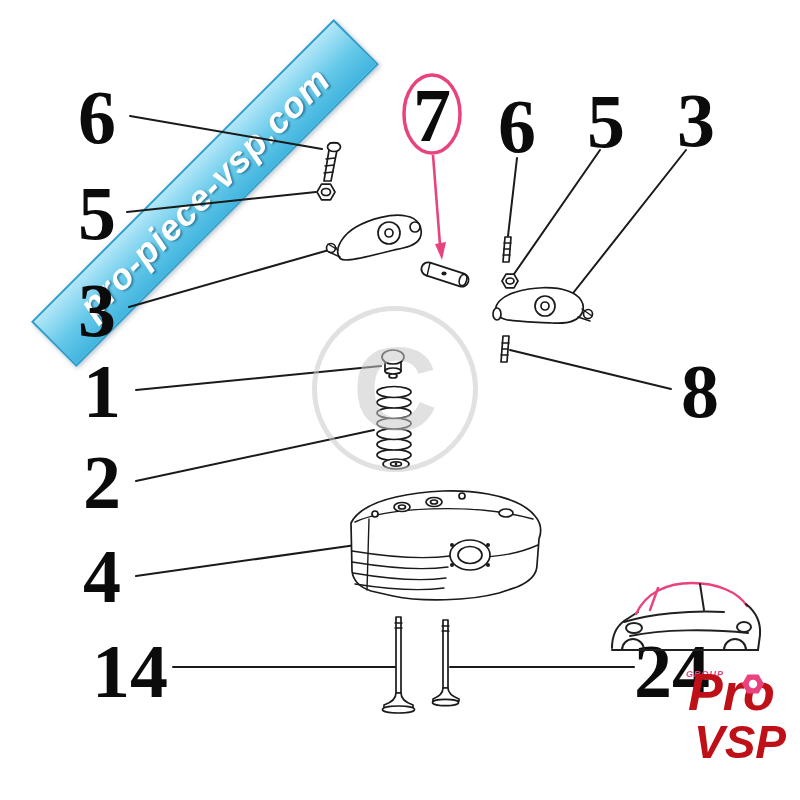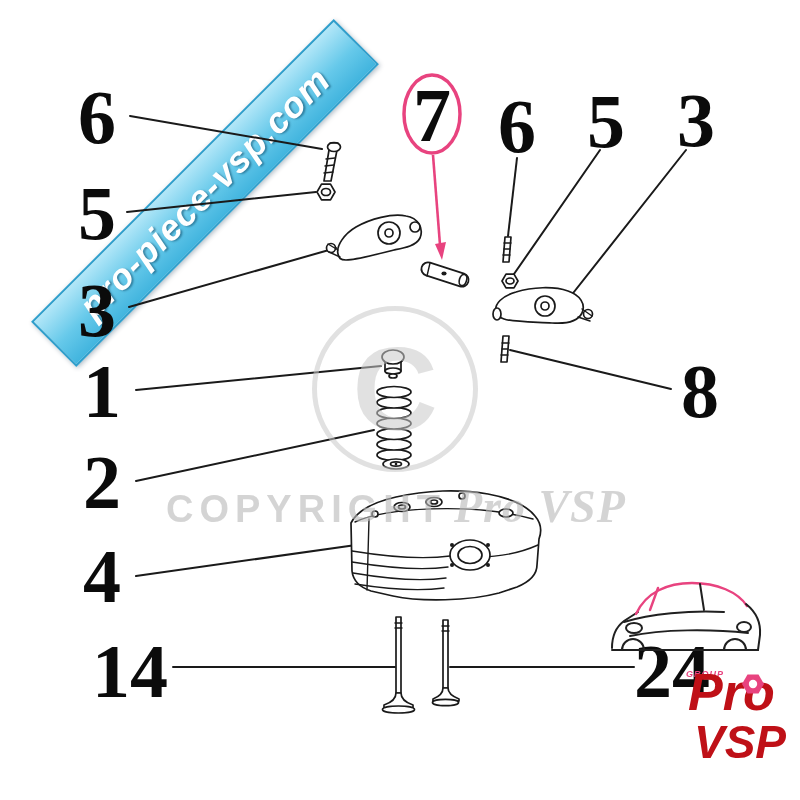--- a/index.html
+++ b/index.html
@@ -226,17 +226,14 @@
         <polygon class="hlfill" points="764,684 758.5,674.5 747.5,674.5 742,684 747.5,693.5 758.5,693.5"></polygon>
         <circle cx="753" cy="684" r="4.2" fill="#ffffff"></circle>
       </g>
       <text class="logo-vsp" x="694" y="758">VSP</text>
     </g>
   </svg>
 
   <div id="wm-circle">
     <span>C</span>
   </div>
-  <div id="wm-copy">
-    <span class="cpy">COPYRIGHT</span><span class="brand">Pro VSP</span>
-  </div>
 
 </div>
 
 </body></html>

